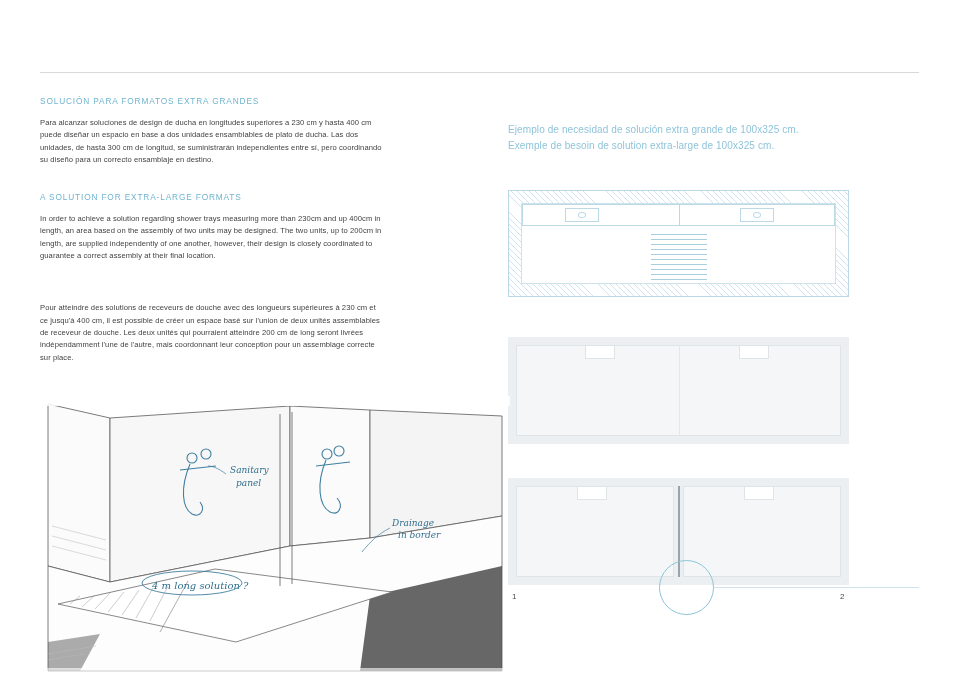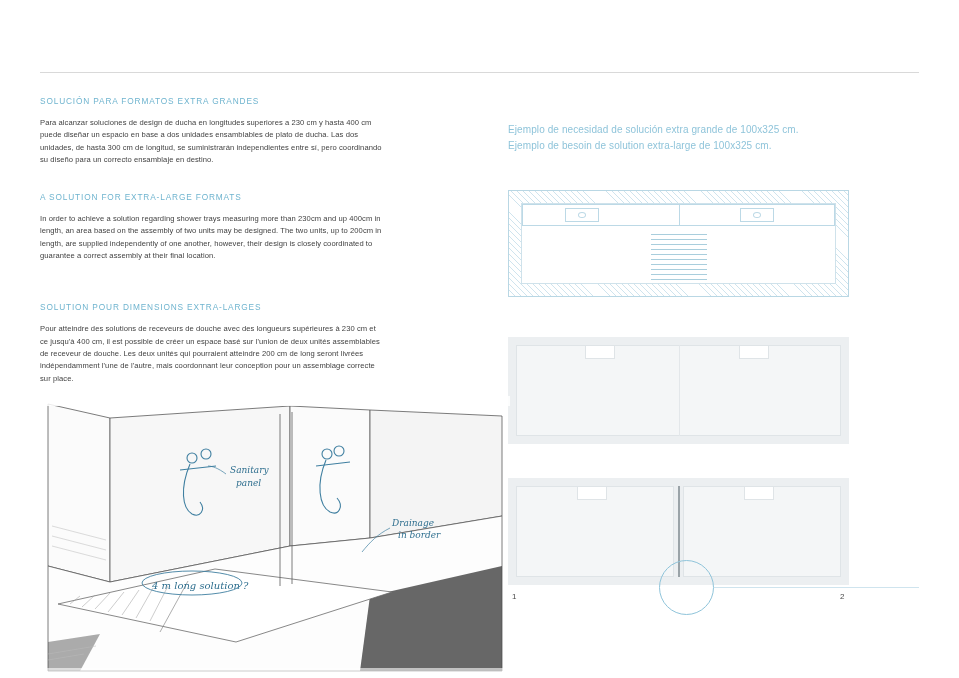--- a/index.html
+++ b/index.html
@@ -269,29 +269,28 @@
       <h2 class="sec-title">SOLUCIÓN PARA FORMATOS EXTRA GRANDES</h2>
       <p class="sec-body"><span>Para alcanzar soluciones de design de ducha en </span><b>longitudes superiores a 230 cm y hasta 400</b><span> cm puede diseñar un espacio en base a dos unidades ensamblables de plato de ducha. Las dos unidades, de hasta 300 cm de longitud, se suministrarán independientes entre sí, pero coordinando su diseño para un correcto ensamblaje en destino.</span></p>
     </div>
 
     <div class="block b2">
       <h2 class="sec-title">A SOLUTION FOR EXTRA-LARGE FORMATS</h2>
       <p class="sec-body">In order to achieve a solution regarding shower trays measuring more than 230cm and up 400cm in length, an area based on the assembly of two units may be designed. The two units, up to 200cm in length, are supplied independently of one another, however, their design is closely coordinated to guarantee a correct assembly at their final location.</p>
     </div>
 
     <div class="block">
-      <h2 class="sec-title">SOLUTION POUR DIMENSIONS EXTRA-LARGES</h2>
       <p class="sec-body">Pour atteindre des solutions de receveurs de douche avec des longueurs supérieures à 230 cm et ce jusqu'à 400 cm, il est possible de créer un espace basé sur l'union de deux unités assemblables de receveur de douche. Les deux unités qui pourraient atteindre 200 cm de long seront livrées indépendamment l'une de l'autre, mais coordonnant leur conception pour un assemblage correcte sur place.</p>
     </div>
 
   </div>
 
   <div class="caption">
     <div>Ejemplo de necesidad de solución extra grande de 100x325 cm.</div>
-    <div>Ejemplo de besoin de solution extra-large de 100x325 cm.</div>
+    <div>Exemple de besoin de solution extra-large de 100x325 cm.</div>
   </div>
 
   <div class="fig-plan">
     <div class="inner">
       <div class="tray-top l">
         <div class="drain-box" style="left:42px;"></div>
       </div>
       <div class="tray-top r">
         <div class="drain-box" style="left:60px;"></div>
       </div>

